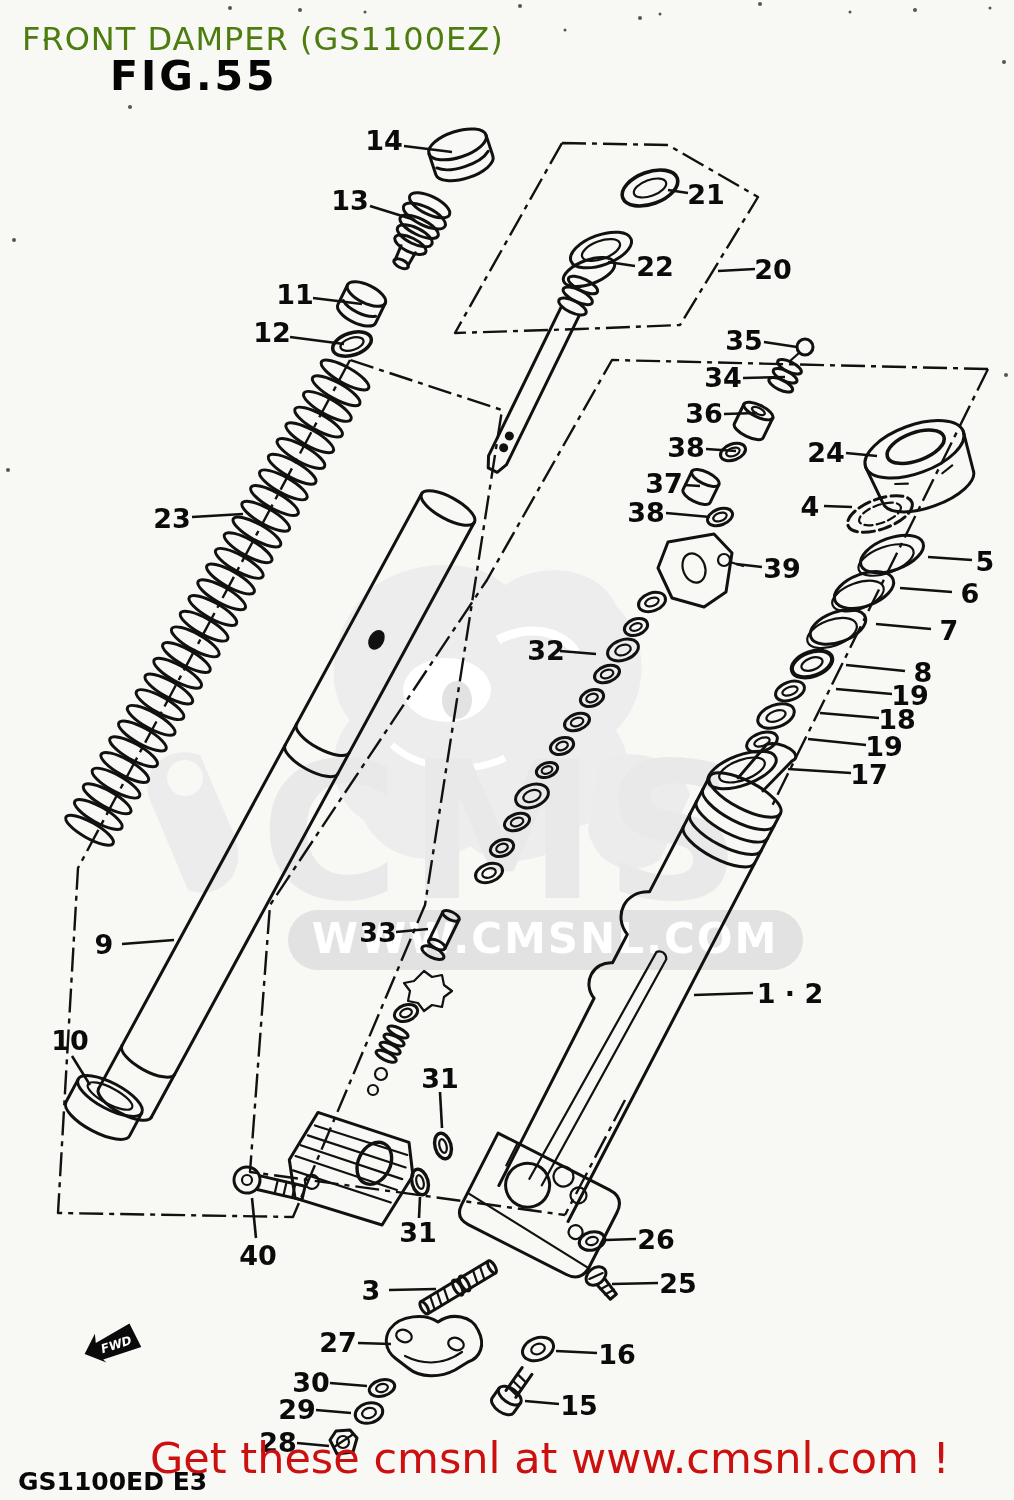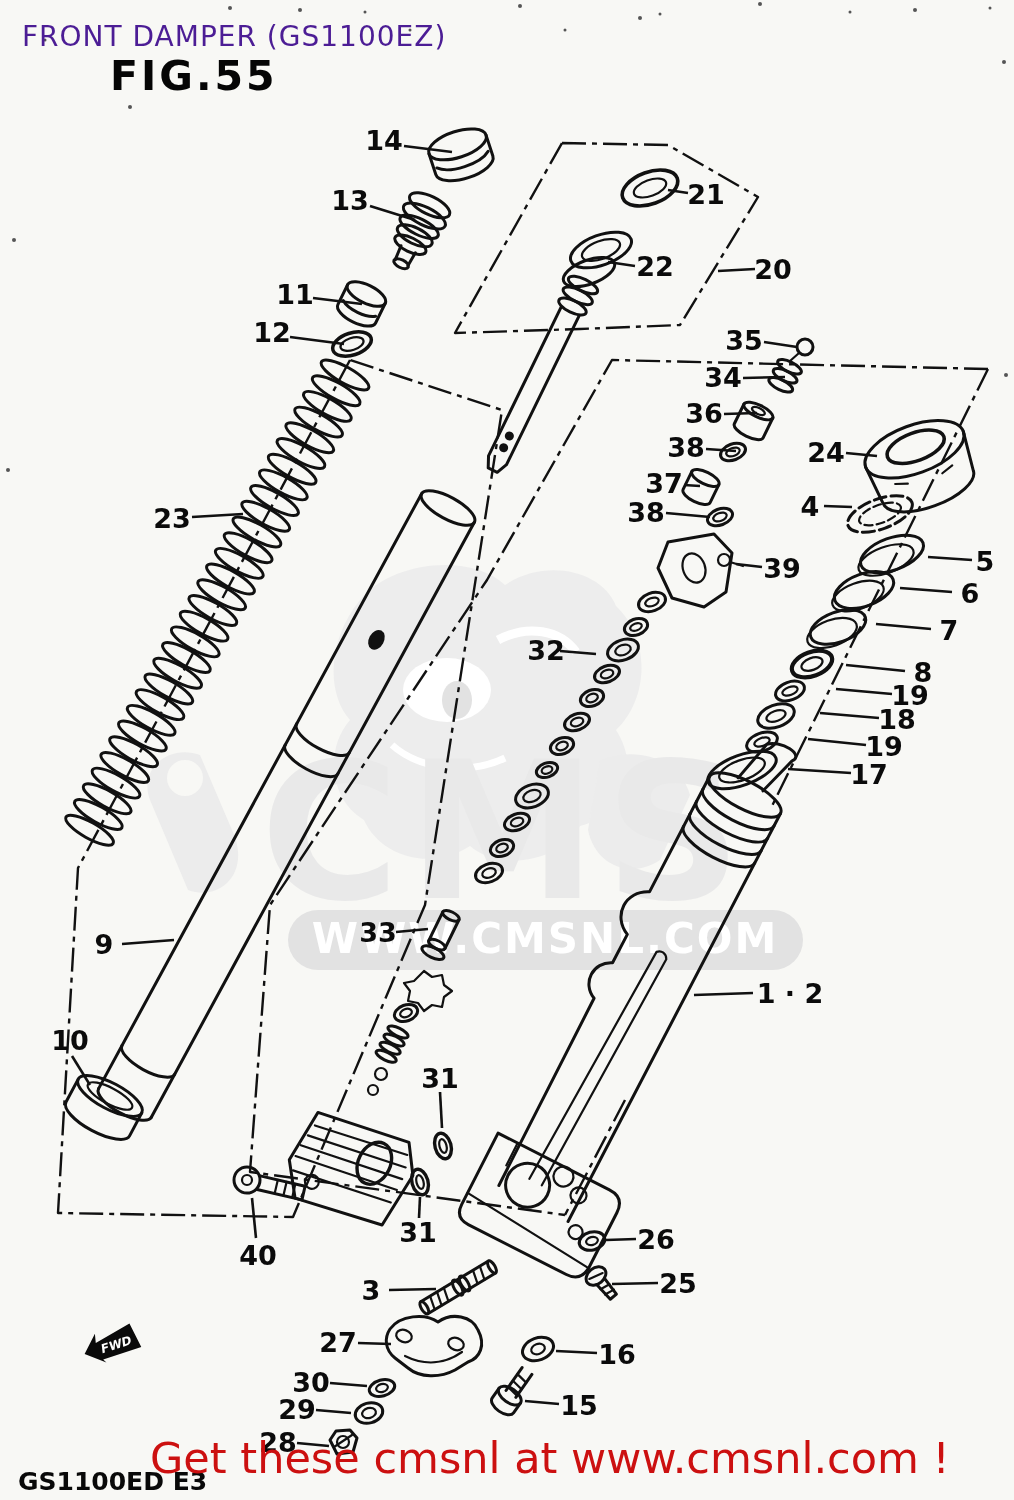--- a/index.html
+++ b/index.html
@@ -1,19 +1,19 @@
 <!DOCTYPE html>
 <html><head>
 <meta charset="utf-8">
 <style>
   html,body{margin:0;padding:0;background:#ddd;}
   .stage{position:relative;width:1014px;height:1500px;background:#f8f8f5;overflow:hidden;
          font-family:"DejaVu Sans",sans-serif;}
   .stage svg{position:absolute;left:0;top:0;}
-  .hdr-title{position:absolute;left:22px;top:20px;font-size:28px;letter-spacing:1px;color:#4c1d95;}
+  .hdr-title{position:absolute;left:22px;top:20px;font-size:32px;letter-spacing:1px;color:#4d7c0f;}
   .hdr-fig{position:absolute;left:110px;top:52px;font-size:41px;font-weight:bold;letter-spacing:3px;color:#050505;}
   .ftr-model{position:absolute;left:18px;top:1441px;font-size:25px;font-weight:bold;letter-spacing:0px;color:#090909;margin-top:26px;}
   .ftr-promo{position:absolute;left:150px;top:1433px;font-size:43px;color:#cc1010;white-space:nowrap;cursor:pointer;}
   .ink{stroke:#111;fill:none;stroke-width:3;stroke-linecap:round;stroke-linejoin:round;}
   .thin{stroke-width:2.2;}
   .thick{stroke-width:4.2;}
   .dash{stroke:#111;fill:none;stroke-width:2.4;stroke-dasharray:24 6 5 6;stroke-linejoin:round;}
   .leader{stroke:#111;stroke-width:2.6;}
   .plabel{font-family:"DejaVu Sans",sans-serif;font-weight:bold;font-size:27px;fill:#0b0b0b;}
   .wm{stroke:none;}

